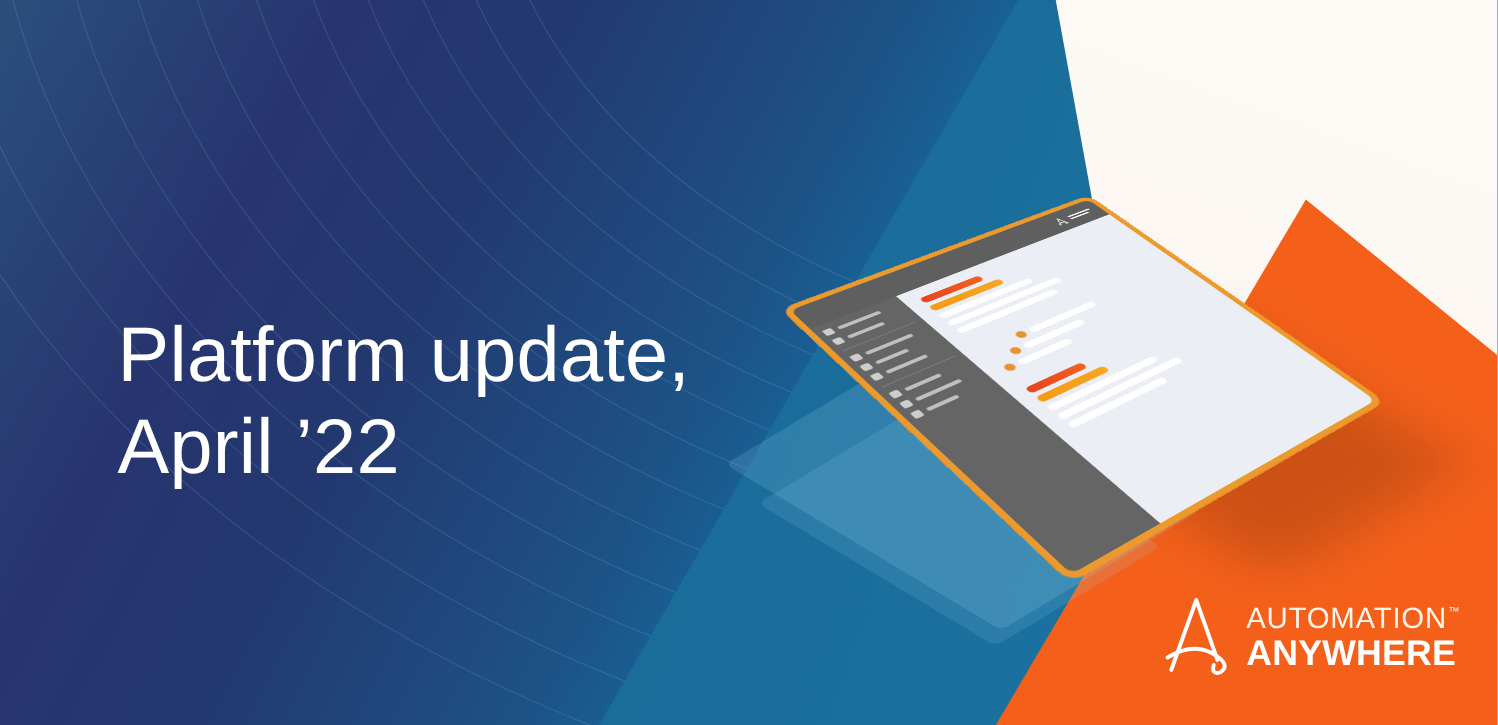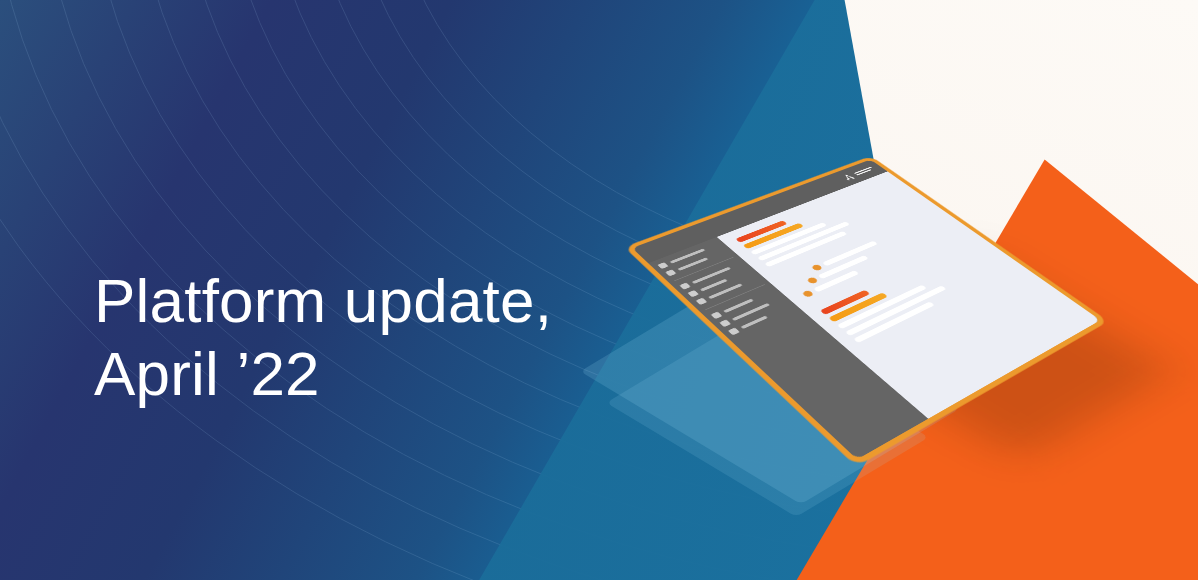--- a/index.html
+++ b/index.html
@@ -197,21 +197,21 @@
     position: absolute;
     height: 7px;
     background: #ffffff;
     border-radius: 20px;
   }
 
   
   .headline {
     position: absolute;
     left: 94px;
-    top: 222px;
+    top: 206px;
     width: 580px;
     color: #ffffff;
     font-size: 62px;
     line-height: 1.18;
     font-weight: 300;
     letter-spacing: .2px;
     white-space: pre-line;
   }
 
   
@@ -360,14 +360,26 @@
               <span class="pill pill-white" style="width:128px"></span>
               <span class="pill pill-white" style="width:100px"></span>
             </div>
 
           </section>
         </div>
       </div>
     </div>
   </div>
 
+  <div class="brand">
+    <svg class="brand-mark" viewBox="0 0 62 72" aria-hidden="true">
+      <path d="M31 6 L11 62 M31 6 L48 54 M8 52 Q31 38 49 52 Q58 59 50 64 Q43 66 45 58" fill="none" stroke="#ffffff" stroke-width="3.1" stroke-linecap="round" stroke-linejoin="round"></path>
+    </svg>
+    <div class="brand-text">
+      <div class="brand-top">
+        <span>AUTOMATION</span>
+        <span class="brand-tm">™</span>
+      </div>
+      <div class="brand-bottom">ANYWHERE</div>
+    </div>
+  </div>
 
 </div>
 
 </body></html>

